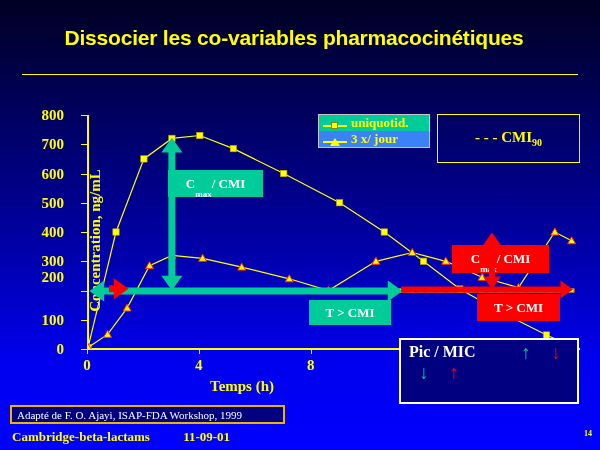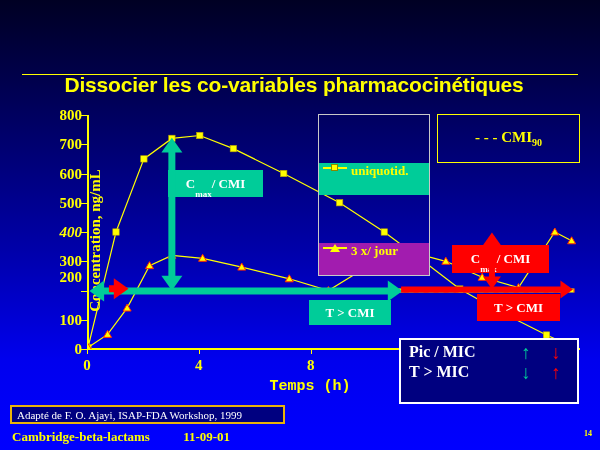--- a/index.html
+++ b/index.html
@@ -7,61 +7,61 @@
     width:600px;height:450px;overflow:hidden;
     font-family:"Liberation Serif", serif;
     background:linear-gradient(180deg,#000023 0%,#00004d 18%,#0000a8 55%,#0000ee 80%,#0000ff 100%);
     position:relative;
   }
   .abs{position:absolute;}
   
   #title{
     left:0;top:26px;width:588px;text-align:center;
     color:#ffff00;font-size:21px;font-weight:bold;
-    font-family:"Liberation Sans", sans-serif;letter-spacing:-0.2px;margin-top:47px;
+    font-family:"Liberation Sans", sans-serif;letter-spacing:-0.2px;
   }
   #title-rule{left:22px;top:74px;width:556px;height:1px;background:#ffff00;}
 
   
   #plot{left:88px;top:115px;width:492px;height:234px;}
   #yaxis{left:87px;top:115px;width:2px;height:234px;background:#ffff00;}
   #xaxis{left:87px;top:348px;width:493px;height:2px;background:#ffff00;}
   .ytick{position:absolute;left:-6px;width:6px;height:1px;background:#ffff00;}
   .xtick{position:absolute;top:0px;width:1px;height:6px;background:#ffff00;}
   .ylabel{
-    position:absolute;right:100%;margin-right:5px;transform:translateY(-50%);
+    position:absolute;right:100%;margin-right:23px;transform:translateY(-50%);
     color:#ffff00;font-size:15px;font-weight:bold;white-space:nowrap;
     font-family:"Liberation Serif", serif;
   }
   .xlabel{
     position:absolute;top:9px;transform:translateX(-50%);
     color:#ffff00;font-size:15px;font-weight:bold;
     font-family:"Liberation Serif", serif;
   }
   #yaxis-title{
     left:-10px;top:232px;width:210px;text-align:center;
     transform:rotate(-90deg);transform-origin:center center;
     color:#ffff00;font-size:15px;font-weight:bold;
     font-family:"Liberation Serif", serif;
   }
   #xaxis-title{
-    left:210px;top:378px;width:200px;text-align:center;
+    left:210px;top:378px;width:200px;
     color:#ffff00;font-size:15px;font-weight:bold;
-    font-family:Liberation Mono, monospace;
+    font-family:Liberation Serif, serif;
   }
 
   
   #legend{left:318px;top:114px;width:110px;border:1px solid #c8c8c8;}
   .legend-row{
-    height:32px;display:flex;align-items:flex-start;gap:4px;padding-left:4px;
+    height:16px;display:flex;align-items:flex-end;gap:4px;padding-left:4px;
     color:#ffff00;font-size:13px;font-weight:bold;
-    font-family:"Liberation Serif", serif;white-space:nowrap;margin-top:48px;
+    font-family:"Liberation Serif", serif;white-space:nowrap;
   }
   #legend-row-0{background:#00cc99;}
-  #legend-row-1{background:#a21caf;}
+  #legend-row-1{background:#3b82f6;}
   .legend-key{width:24px;height:10px;position:relative;flex:0 0 24px;}
   .legend-key .ln{position:absolute;left:0;top:4px;width:24px;height:2px;background:#ffff00;}
   .legend-key .sq{position:absolute;left:8px;top:1px;width:7px;height:7px;background:#ffff00;border:1px solid #888800;box-sizing:border-box;}
   .legend-key .tri{position:absolute;left:7px;top:1px;width:0;height:0;border-left:5px solid transparent;border-right:5px solid transparent;border-bottom:8px solid #ffff00;}
 
   #cmi-legend{
     left:437px;top:114px;width:141px;height:47px;
     border:1px solid #ffff00;display:flex;align-items:center;justify-content:center;
   }
   #cmi-legend-text{
@@ -133,21 +133,21 @@
 <div class="abs" id="yaxis">
     <div class="ytick" style="top: 234px;"></div>
     <div class="ylabel" style="top: 234px;">0</div>
     <div class="ytick" style="top: 204.75px;"></div>
     <div class="ylabel" style="top: 204.75px;">100</div>
     <div class="ytick" style="top: 175.5px;"></div>
     <div class="ylabel" style="top: 162px;">200</div>
     <div class="ytick" style="top: 146.25px;"></div>
     <div class="ylabel" style="top: 146.25px;">300</div>
     <div class="ytick" style="top: 117px;"></div>
-    <div class="ylabel" style="top: 117px; font-style: italic;">400</div>
+    <div class="ylabel" style="top: 117px;">400</div>
     <div class="ytick" style="top: 87.75px;"></div>
     <div class="ylabel" style="top: 87.75px;">500</div>
     <div class="ytick" style="top: 58.5px;"></div>
     <div class="ylabel" style="top: 58.5px; text-align: right;">600</div>
     <div class="ytick" style="top: 29.25px;"></div>
     <div class="ylabel" style="top: 29.25px;">700</div>
     <div class="ytick" style="top: 0px;"></div>
     <div class="ylabel" style="top: 0px;">800</div>
   </div>
 <div class="abs" id="xaxis">
@@ -243,21 +243,20 @@
   <span>T &gt; CMI</span>
 </div>
 
 <div class="abs" id="summary">
   <div class="summary-row">
     <span class="lbl">Pic / MIC</span>
     <span class="a1 arr arr-teal">↑</span>
     <span class="a2 arr arr-red">↓</span>
   </div>
   <div class="summary-row">
-    <span class="lbl">T &gt; MIC</span>
     <span class="a1 arr arr-teal">↓</span>
     <span class="a2 arr arr-red">↑</span>
   </div>
 </div>
 
 <div class="abs" id="credit">Adapté de  F. O. Ajayi, ISAP-FDA Workshop, 1999</div>
 <div class="abs" id="footer-left">
   <span>Cambridge-beta-lactams</span>
   <span class="dt">11-09-01</span>
 </div>

